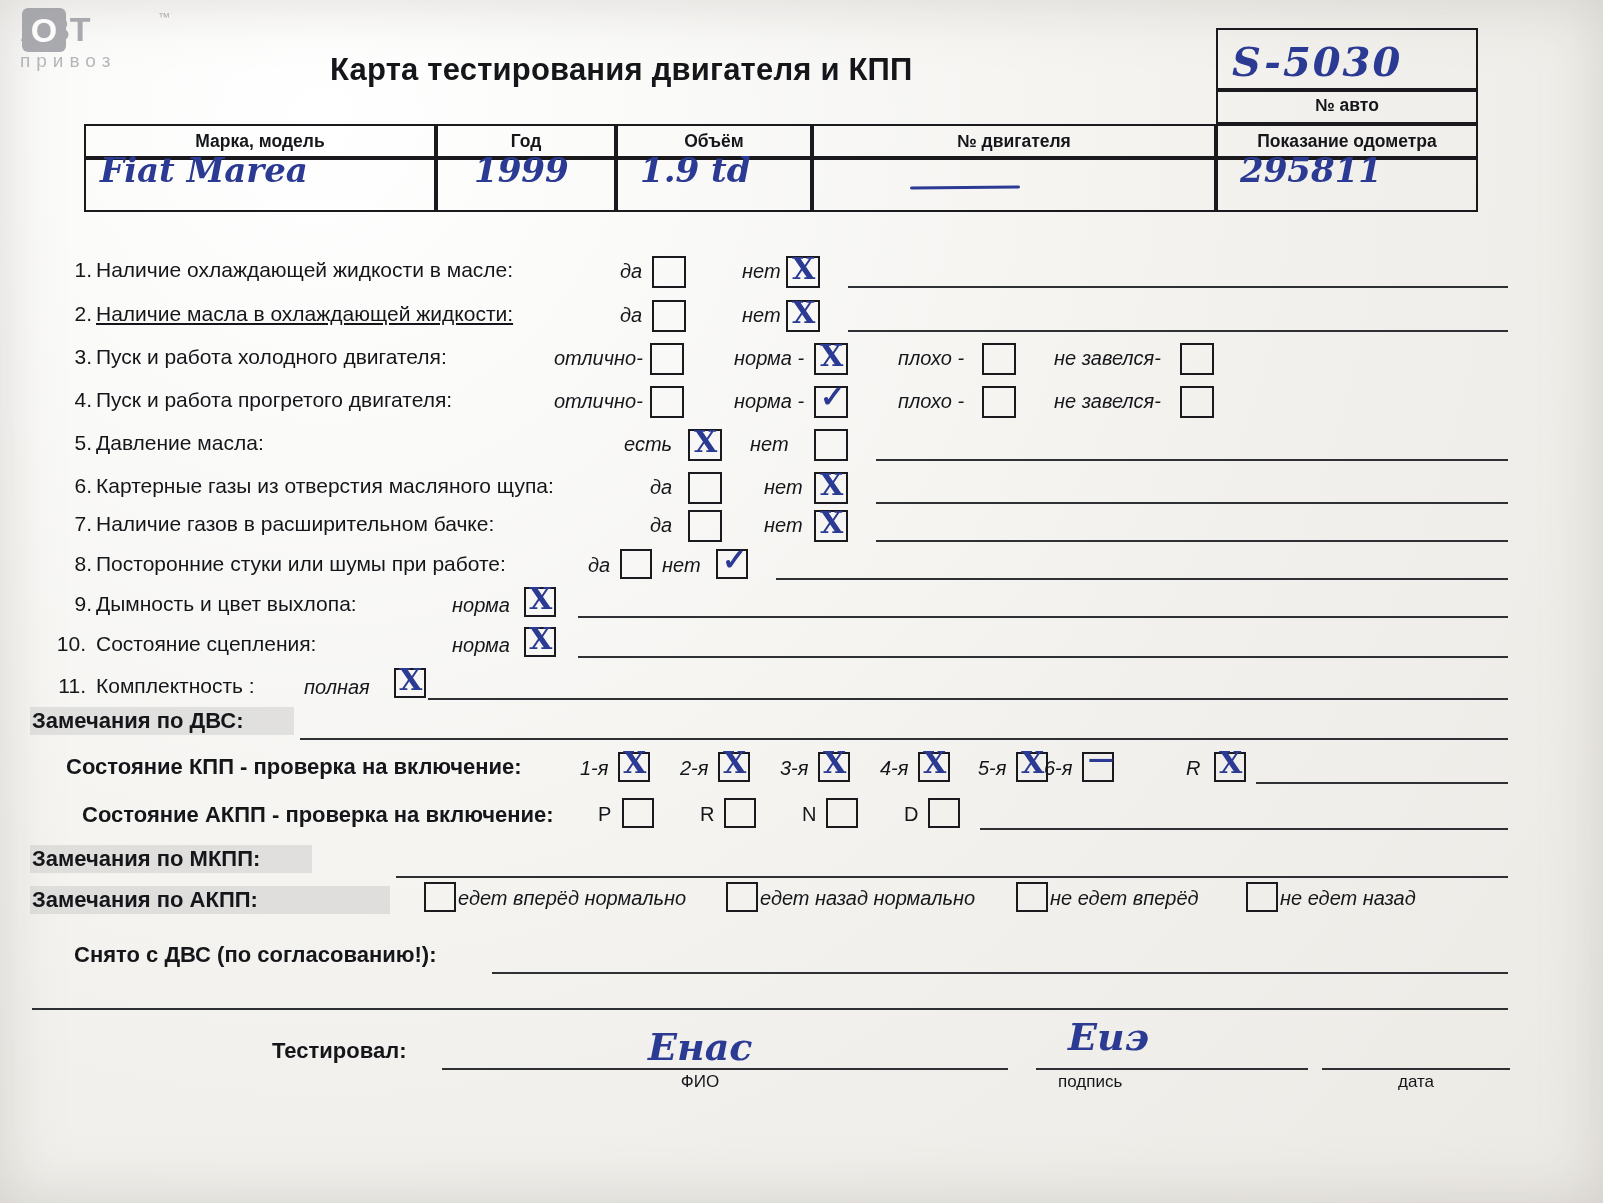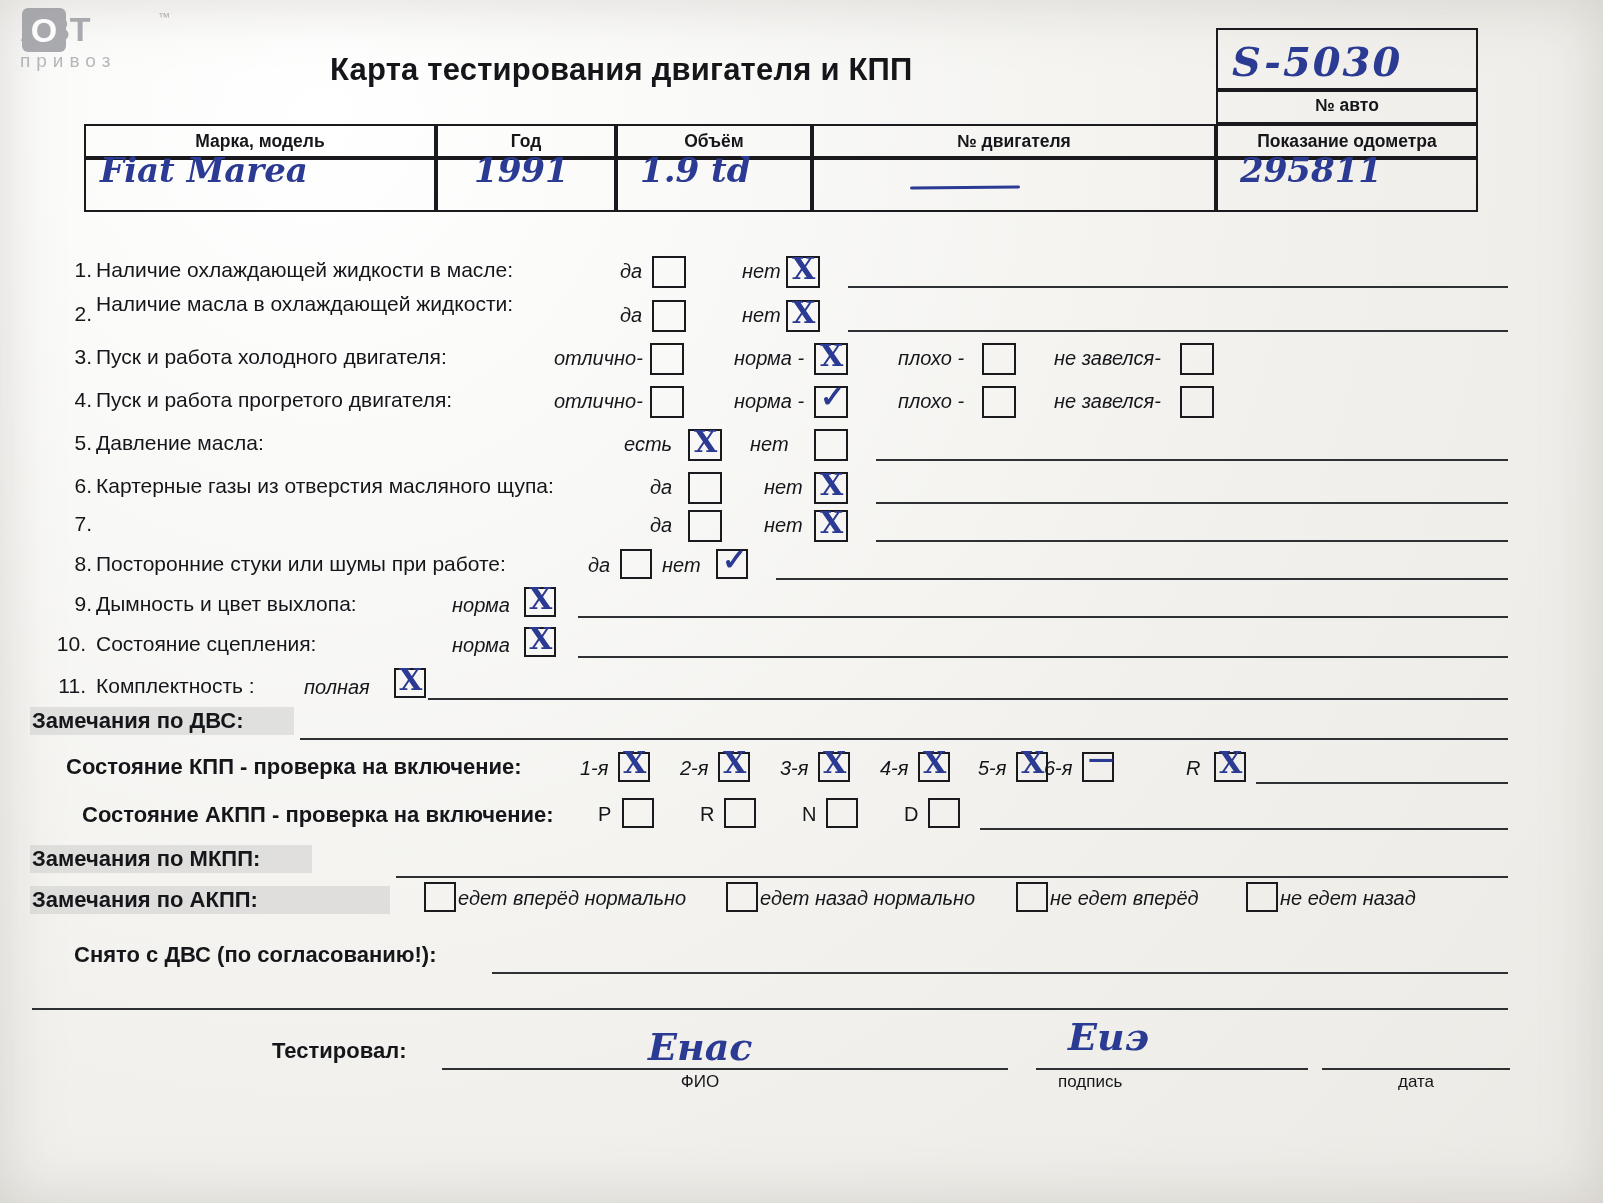--- a/index.html
+++ b/index.html
@@ -258,37 +258,37 @@
   <div class="cellhdr hdr-text" style="left:812px;top:124px;width:404px;">№ двигателя</div>
   <div class="cellhdr hdr-text" style="left:1216px;top:124px;width:262px;">Показание одометра</div>
 
   <div class="box t-mark-v"></div>
   <div class="box t-year-v"></div>
   <div class="box t-vol-v"></div>
   <div class="box t-eng-v"></div>
   <div class="box t-odo-v"></div>
 
   <div class="hand val-hand" style="left:100px;">Fiat Marea</div>
-  <div class="hand val-hand" style="left:474px;">1991</div>
+  <div class="hand val-hand" style="left:474px;">1999</div>
   <div class="hand val-hand" style="left:640px;">1.9 td</div>
   <div class="dash"></div>
   <div class="hand val-hand" style="left:1240px;"></div>
   <div class="hand val-hand" style="left:1240px;">295811</div>
 
   <div class="num" style="left:58px;top:258px;">1.</div>
   <div class="qtext" style="left:96px;top:258px;">Наличие охлаждающей жидкости в масле:</div>
   <div class="opt" style="left:620px;top:260px;">да</div>
   <div class="cb" style="left:652px;top:256px;"></div>
   <div class="opt" style="left:742px;top:260px;">нет</div>
   <div class="cb" style="left:786px;top:256px;"></div>
   <div class="mark" style="left:792px;top:254px;">X</div>
   <div class="line" style="left:848px;top:286px;width:660px;"></div>
 
   <div class="num" style="left:58px;top:302px;">2.</div>
-  <div class="qtext" style="left:96px;top:292px;">Наличие масла в охлаждающей жидкости:</div>
+  <div class="qtext" style="left:96px;top:302px;text-decoration:underline;">Наличие масла в охлаждающей жидкости:</div>
   <div class="opt" style="left:620px;top:304px;">да</div>
   <div class="cb" style="left:652px;top:300px;"></div>
   <div class="opt" style="left:742px;top:304px;">нет</div>
   <div class="cb" style="left:786px;top:300px;"></div>
   <div class="mark" style="left:792px;top:298px;">X</div>
   <div class="line" style="left:848px;top:330px;width:660px;"></div>
 
   <div class="num" style="left:58px;top:345px;">3.</div>
   <div class="qtext" style="left:96px;top:345px;">Пуск и работа холодного двигателя:</div>
   <div class="opt" style="left:554px;top:347px;">отлично-</div>
@@ -325,20 +325,21 @@
   <div class="num" style="left:58px;top:474px;">6.</div>
   <div class="qtext" style="left:96px;top:474px;">Картерные газы из отверстия масляного щупа:</div>
   <div class="opt" style="left:650px;top:476px;">да</div>
   <div class="cb" style="left:688px;top:472px;"></div>
   <div class="opt" style="left:764px;top:476px;">нет</div>
   <div class="cb" style="left:814px;top:472px;"></div>
   <div class="mark" style="left:820px;top:470px;">X</div>
   <div class="line" style="left:876px;top:502px;width:632px;"></div>
 
   <div class="num" style="left:58px;top:512px;">7.</div>
+  <div class="qtext" style="left:96px;top:512px;">Наличие газов в расширительном бачке:</div>
   <div class="opt" style="left:650px;top:514px;">да</div>
   <div class="cb" style="left:688px;top:510px;"></div>
   <div class="opt" style="left:764px;top:514px;">нет</div>
   <div class="cb" style="left:814px;top:510px;"></div>
   <div class="mark" style="left:820px;top:508px;">X</div>
   <div class="line" style="left:876px;top:540px;width:632px;"></div>
 
   <div class="num" style="left:58px;top:552px;">8.</div>
   <div class="qtext" style="left:96px;top:552px;">Посторонние стуки или шумы при работе:</div>
   <div class="opt" style="left:588px;top:554px;">да</div>

